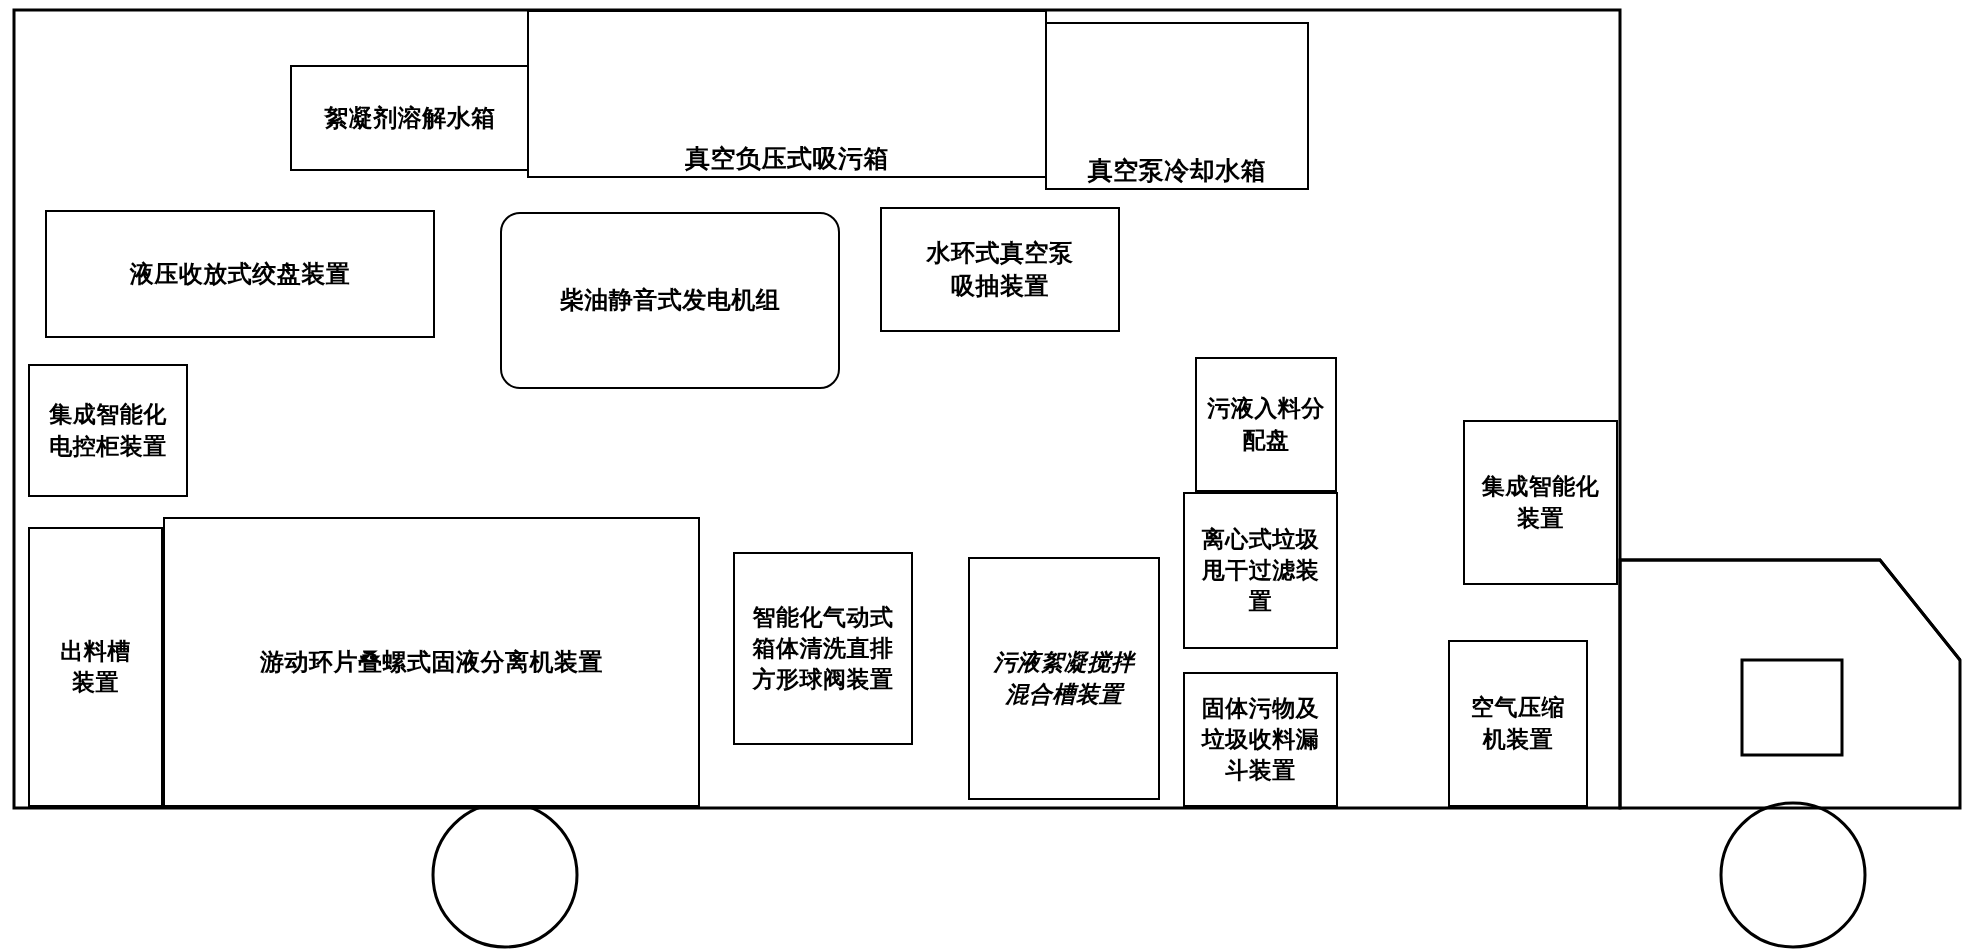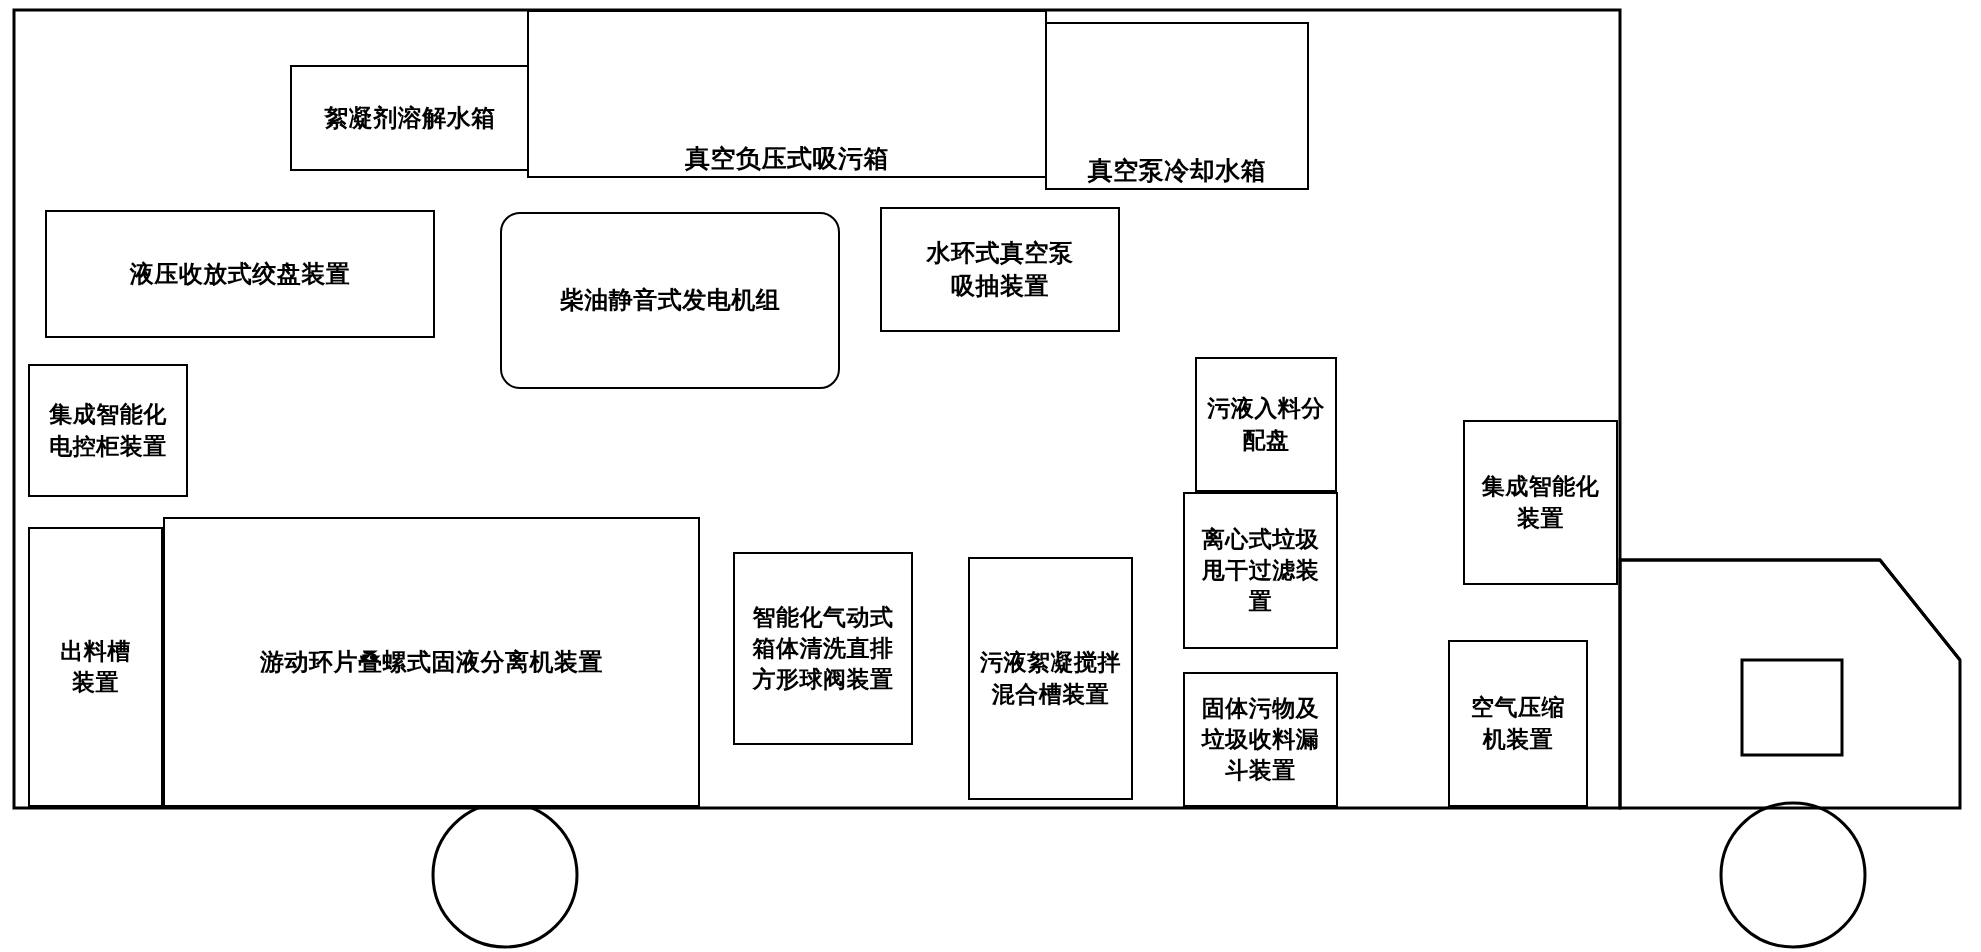--- a/index.html
+++ b/index.html
@@ -94,21 +94,21 @@
 装置</span>
       </div>
       <div class="box f24" style="left: 163px; top: 517px; width: 537px; height: 290px;">
         <span>游动环片叠螺式固液分离机装置</span>
       </div>
       <div class="box f23" style="left: 733px; top: 552px; width: 180px; height: 193px; justify-content: center;">
         <span>智能化气动式
 箱体清洗直排
 方形球阀装置</span>
       </div>
-      <div class="box f23" style="left: 968px; top: 557px; width: 165px; height: 243px;">
+      <div class="box f23" style="left: 968px; top: 557px; width: 192px; height: 243px; font-style: italic;">
         <span>污液絮凝搅拌
 混合槽装置</span>
       </div>
       <div class="box f23" style="left: 1183px; top: 357px; width: 142px; height: 135px; margin-left: 12px;">
         <span>污液入料分
 配盘</span>
       </div>
       <div class="box f23" style="left: 1183px; top: 492px; width: 155px; height: 157px;">
         <span>离心式垃圾
 甩干过滤装

